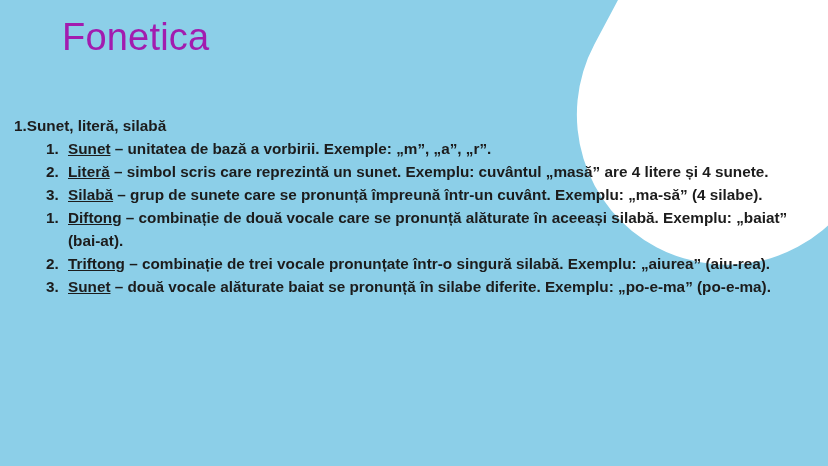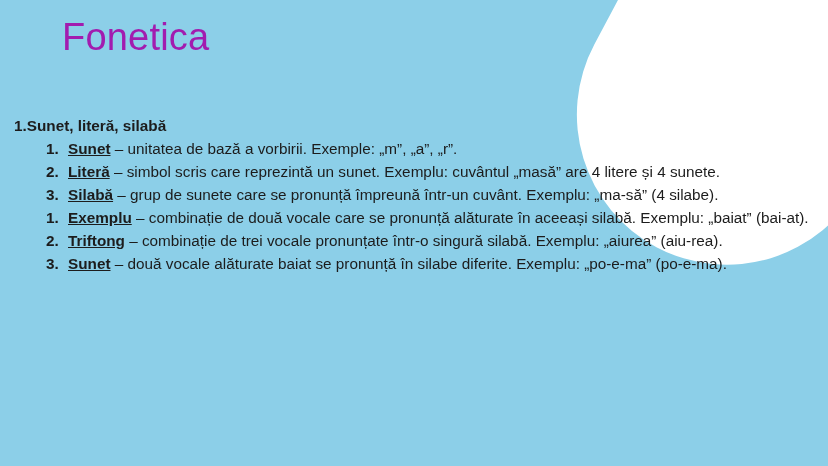--- a/index.html
+++ b/index.html
@@ -85,21 +85,21 @@
     position: absolute;
     left: 0;
     top: 0;
     font-weight: bold;
   }
   .term {
     font-weight: bold;
     text-decoration: underline;
   }
   .rest {
-    font-weight: normal;
+    font-weight: bold;
   }
 </style>
 </head>
 <body>
 
 <div class="slide">
 
   <div class="deco-shape2"></div>
   <div class="deco-shape"></div>
 
@@ -115,21 +115,21 @@
       <li>
         <span class="num">2.</span><span class="term">Literă</span><span class="rest"> – simbol scris care reprezintă un sunet. Exemplu: cuvântul „masă” are 4 litere și 4 sunete.</span>
       </li>
       <li>
         <span class="num">3.</span><span class="term">Silabă</span><span class="rest"> – grup de sunete care se pronunță împreună într-un cuvânt. Exemplu: „ma-să” (4 silabe).</span>
       </li>
     </ol>
 
     <ol class="sub">
       <li>
-        <span class="num">1.</span><span class="term">Exemplu</span><span class="rest"> – combinație de două vocale care se pronunță alăturate în aceeași silabă. Exemplu: „baiat” (bai-at).</span>
+        <span class="num">1.</span><span class="term">Diftong</span><span class="rest"> – combinație de două vocale care se pronunță alăturate în aceeași silabă. Exemplu: „baiat” (bai-at).</span>
       </li>
       <li>
         <span class="num">2.</span><span class="term">Triftong</span><span class="rest"> – combinație de trei vocale pronunțate într-o singură silabă. Exemplu: „aiurea” (aiu-rea).</span>
       </li>
       <li>
         <span class="num">3.</span><span class="term">Sunet</span><span class="rest"> – două vocale alăturate baiat se pronunță în silabe diferite. Exemplu: „po-e-ma” (po-e-ma).</span>
       </li>
     </ol>
 
   </div>

